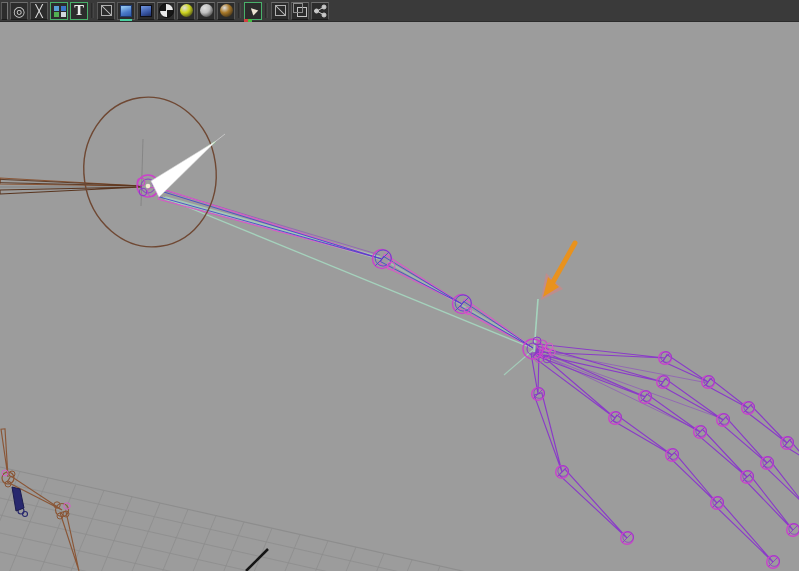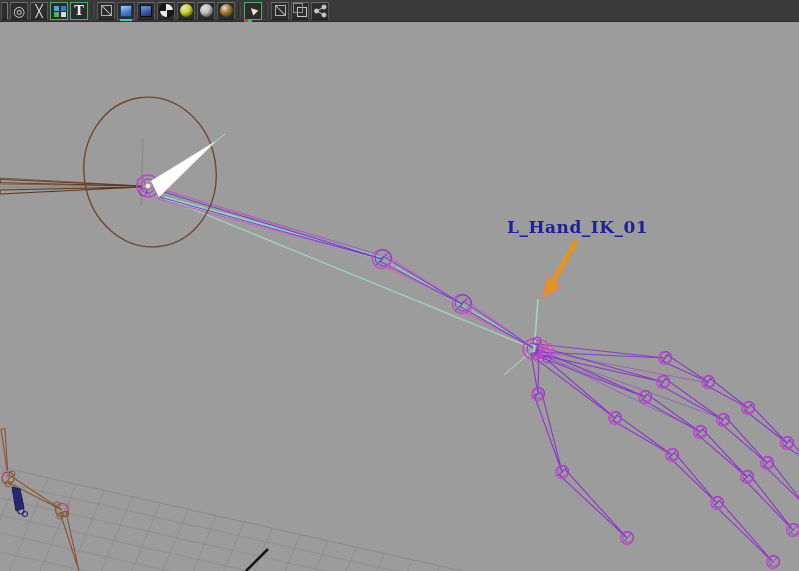--- a/index.html
+++ b/index.html
@@ -252,21 +252,20 @@
       <polygon points="12,487 20,489 24,508 16,511" style="fill:var(--c-navy);stroke:#1b1b4e;stroke-width:1"></polygon>
       <polygon points="151,181 216,141 159,197" style="fill:var(--c-white);stroke:#d8d8d8;stroke-width:.6"></polygon>
       <g>
         <polygon points="541,300 563,289 546,273" style="fill:var(--c-orangeglow)" opacity=".45"></polygon>
         <line x1="575" y1="243" x2="553" y2="282" style="stroke:var(--c-orange);stroke-width:5" stroke-linecap="round"></line>
         <polygon points="543,297 559,287 548,277" style="fill:var(--c-orange)"></polygon>
       </g>
     </svg>
   </div>
 
-  <div class="ik-label">L_Hand_IK_01</div>
 
   <div class="toolbar">
       <div class="tb-btn k-sliver"></div>
       <div class="tb-btn k-circle">
         <span>◎</span>
       </div>
       <div class="tb-btn k-xplanes">
         <span>╳</span>
       </div>
       <div class="tb-btn k-dots active">

